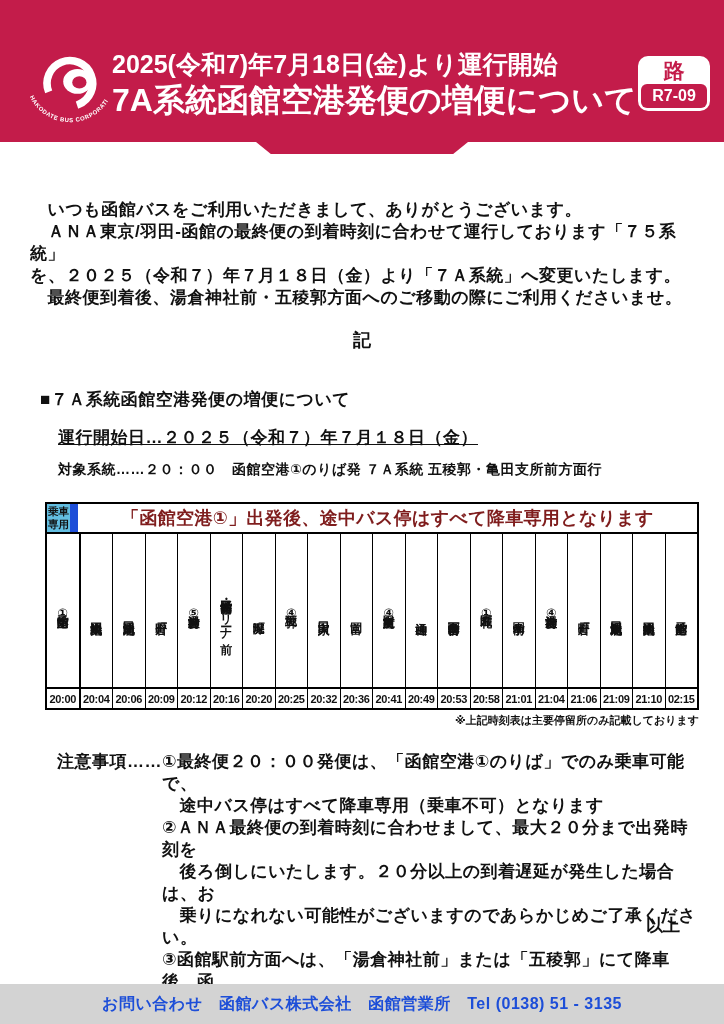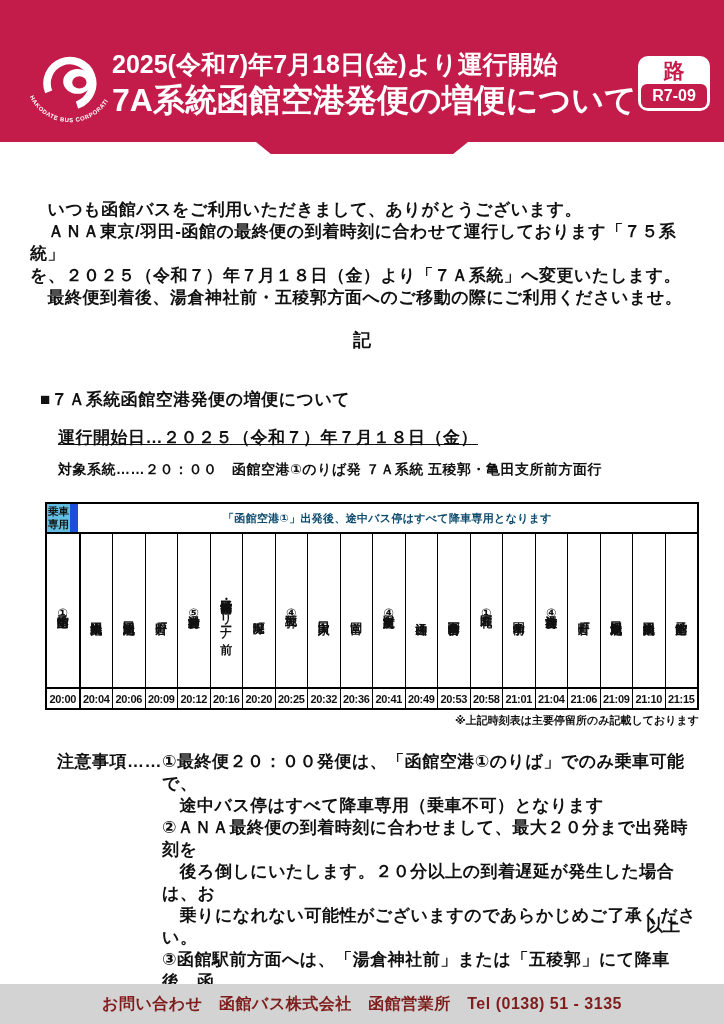--- a/index.html
+++ b/index.html
@@ -157,22 +157,22 @@
     justify-content: center;
     text-align: center;
     writing-mode: horizontal-tb;
     white-space: pre-line;
   }
   .tt-notice {
     flex: 1;
     display: flex;
     align-items: center;
     justify-content: center;
-    color: #0c4a6e;
-    font-size: 11px;
+    color: #7f1d1d;
+    font-size: 18px;
     font-weight: 800;
     letter-spacing: 0.3px;
   }
   .tt-cols { display: flex; }
   .tt-col {
     flex: 1 1 0;
     min-width: 0;
     border-right: 1px solid #000;
     display: flex;
     flex-direction: column;
@@ -242,21 +242,21 @@
     top: 984px;
     left: 0; right: 0;
     height: 40px;
     background: #D3D3D3;
     display: flex;
     align-items: center;
     justify-content: center;
     font-size: 16px;
     font-weight: 700;
     letter-spacing: 0.5px;
-    color: #7f1d1d;
+    color: #1d4ed8;
   }
 </style>
 </head>
 <body>
 
 <div class="page">
 
   <div class="header">
     <div class="header-inner">
       <div class="logo">
@@ -373,21 +373,21 @@
         <div class="tt-col">
           <div class="stop-name">湯川団地北口</div>
           <div class="stop-time">21:09</div>
         </div>
         <div class="tt-col">
           <div class="stop-name">湯川団地中央</div>
           <div class="stop-time">21:10</div>
         </div>
         <div class="tt-col">
           <div class="stop-name">函館空港</div>
-          <div class="stop-time">21:15</div>
+          <div class="stop-time">02:15</div>
         </div>
       </div>
   </div>
   <div class="tt-footnote">※上記時刻表は主要停留所のみ記載しております</div>
 
   <div class="notes">
     <div class="notes-label">注意事項……</div>
     <div class="notes-lines">
         <div>①最終便２０：００発便は、「函館空港①のりば」でのみ乗車可能で、</div>
         <div>　途中バス停はすべて降車専用（乗車不可）となります</div>

